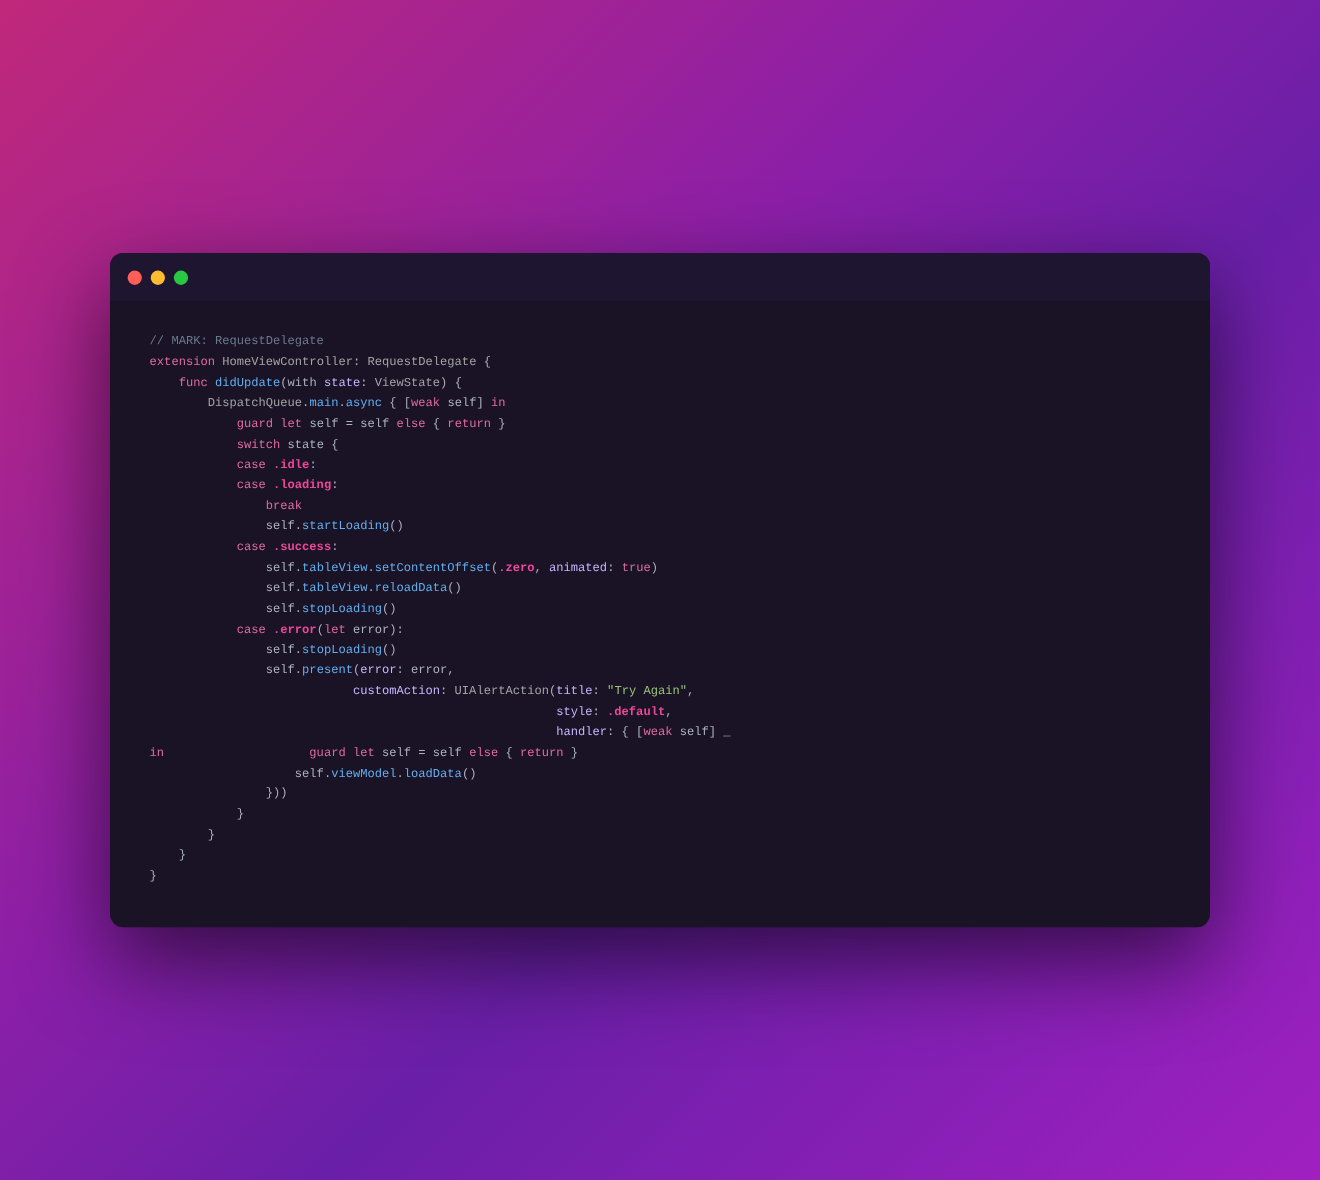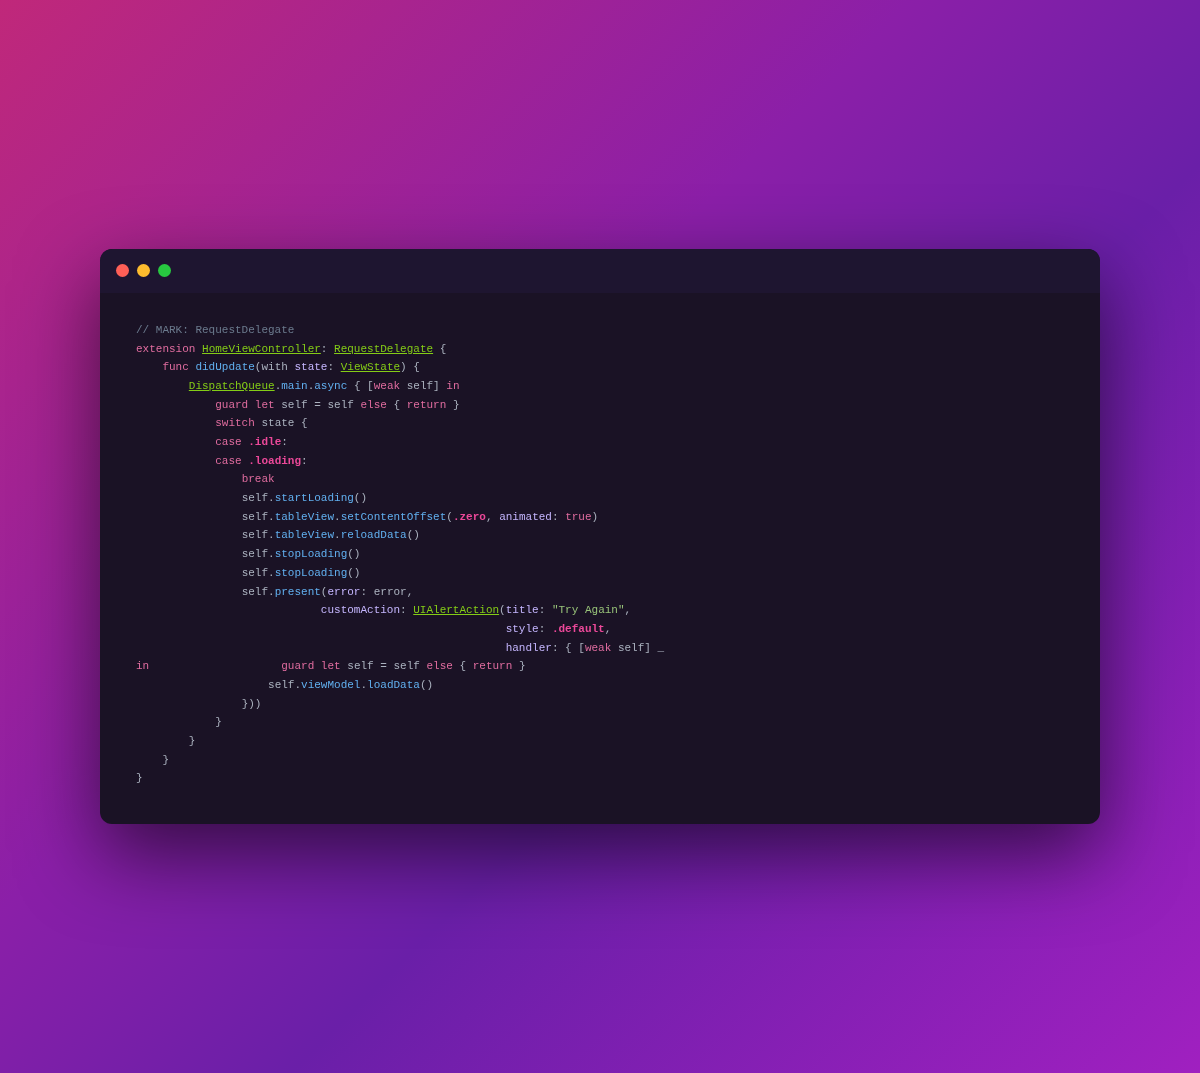--- a/index.html
+++ b/index.html
@@ -47,21 +47,21 @@
     }
 
     .line {
       display: block;
       white-space: pre;
     }
 
     
     .c-comment { color: #6b7a8d; }
     .c-keyword { color: #e06c9f; text-align: center; }
-    .c-type { color: #84cc16; text-decoration: underline; }
+    .c-type { color: #a3a3a3; }
     .c-param { color: #c4b5fd; }
     .c-default { color: #abb2bf; }
     .c-blue { color: #61afef; }
     .c-green { color: #98c379; }
     .c-pink { color: #ec4899; font-weight: bold; }
   </style>
 </head>
 <body>
 
 <div class="window">
@@ -75,23 +75,25 @@
     <span class="line"><span class="c-comment">// MARK: RequestDelegate</span></span>
     <span class="line"><span class="c-keyword">extension</span> <span class="c-type">HomeViewController</span><span class="c-default">: </span><span class="c-type">RequestDelegate</span><span class="c-default"> {</span></span>
     <span class="line">    <span class="c-keyword">func</span> <span class="c-blue">didUpdate</span><span class="c-default">(</span><span class="c-default">with</span> <span class="c-param">state</span><span class="c-default">: </span><span class="c-type">ViewState</span><span class="c-default">) {</span></span>
     <span class="line">        <span class="c-type">DispatchQueue</span><span class="c-default">.</span><span class="c-blue">main</span><span class="c-default">.</span><span class="c-blue">async</span> <span class="c-default">{ [</span><span class="c-keyword">weak</span> <span class="c-default">self] </span><span class="c-keyword">in</span></span>
     <span class="line">            <span class="c-keyword">guard</span> <span class="c-keyword">let</span> <span class="c-default">self = self </span><span class="c-keyword">else</span> <span class="c-default">{ </span><span class="c-keyword">return</span> <span class="c-default">}</span></span>
     <span class="line">            <span class="c-keyword">switch</span> <span class="c-default">state {</span></span>
     <span class="line">            <span class="c-keyword">case</span> <span class="c-pink">.idle</span><span class="c-default">:</span></span>
     <span class="line">            <span class="c-keyword">case</span> <span class="c-pink">.loading</span><span class="c-default">:</span></span>
     <span class="line">                <span class="c-keyword">break</span></span>
     <span class="line">                <span class="c-default">self.</span><span class="c-blue">startLoading</span><span class="c-default">()</span></span>
+    <span class="line">            <span class="c-keyword">case</span> <span class="c-pink">.success</span><span class="c-default">:</span></span>
     <span class="line">                <span class="c-default">self.</span><span class="c-blue">tableView</span><span class="c-default">.</span><span class="c-blue">setContentOffset</span><span class="c-default">(</span><span class="c-pink">.zero</span><span class="c-default">, </span><span class="c-param">animated</span><span class="c-default">: </span><span class="c-keyword">true</span><span class="c-default">)</span></span>
     <span class="line">                <span class="c-default">self.</span><span class="c-blue">tableView</span><span class="c-default">.</span><span class="c-blue">reloadData</span><span class="c-default">()</span></span>
     <span class="line">                <span class="c-default">self.</span><span class="c-blue">stopLoading</span><span class="c-default">()</span></span>
+    <span class="line">            <span class="c-keyword">case</span> <span class="c-pink">.error</span><span class="c-default">(</span><span class="c-keyword">let</span> <span class="c-default">error):</span></span>
     <span class="line">                <span class="c-default">self.</span><span class="c-blue">stopLoading</span><span class="c-default">()</span></span>
     <span class="line">                <span class="c-default">self.</span><span class="c-blue">present</span><span class="c-default">(</span><span class="c-param">error</span><span class="c-default">: error,</span></span>
     <span class="line">                            <span class="c-param">customAction</span><span class="c-default">: </span><span class="c-type">UIAlertAction</span><span class="c-default">(</span><span class="c-param">title</span><span class="c-default">: </span><span class="c-green">"Try Again"</span><span class="c-default">,</span></span>
     <span class="line">                                                        <span class="c-param">style</span><span class="c-default">: </span><span class="c-pink">.default</span><span class="c-default">,</span></span>
     <span class="line">                                                        <span class="c-param">handler</span><span class="c-default">: { [</span><span class="c-keyword">weak</span> <span class="c-default">self] _</span></span>
     <span class="line"><span class="c-keyword">in</span>                    <span class="c-keyword">guard</span> <span class="c-keyword">let</span> <span class="c-default">self = self </span><span class="c-keyword">else</span> <span class="c-default">{ </span><span class="c-keyword">return</span> <span class="c-default">}</span></span>
     <span class="line">                    <span class="c-default">self.</span><span class="c-blue">viewModel</span><span class="c-default">.</span><span class="c-blue">loadData</span><span class="c-default">()</span></span>
     <span class="line">                <span class="c-default">}))</span></span>
     <span class="line">            <span class="c-default">}</span></span>
     <span class="line">        <span class="c-default">}</span></span>

